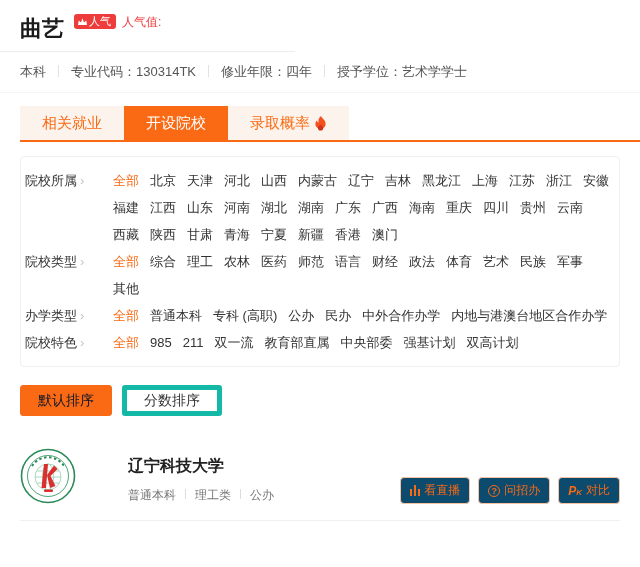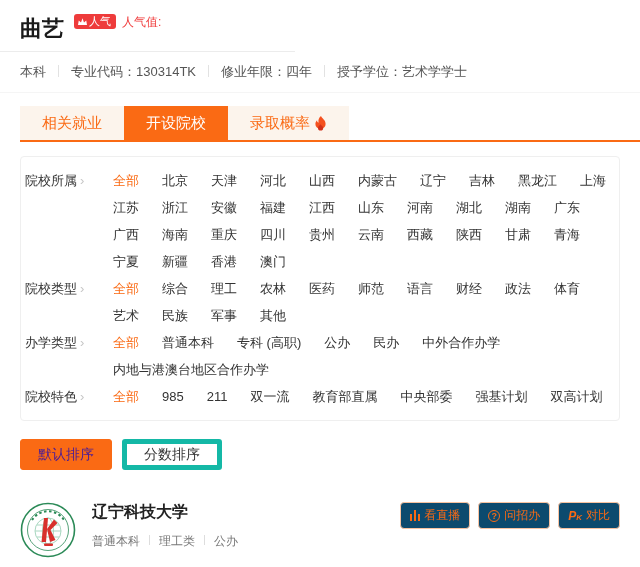--- a/index.html
+++ b/index.html
@@ -32,32 +32,32 @@
     padding:0 22px; height:34px; line-height:34px; font-size:15px;
     color:#fa6a14; font-weight:500; cursor:pointer; display:inline-flex; align-items:center; gap:4px;
   }
   .tab.active { background:#fa6a14; color:#fff; }
   .fire { width:13px; height:15px; }
   
   .filter-panel { margin:14px 20px 0; border:1px solid #efefef; border-radius:4px; padding:10px 4px; }
   .filter-row { display:flex; line-height:27px; font-size:13px; }
   .filter-label { width:88px; flex:none; color:#333; cursor:pointer; }
   .filter-label .chev { color:#c6c6c6; margin-left:3px; font-size:13px; }
-  .filter-options { flex:1; display:flex; flex-wrap:wrap; column-gap:23px; color:#333; }
+  .filter-options { flex:1; display:flex; flex-wrap:wrap; column-gap:11px; color:#333; }
   .filter-options span.opt { cursor:pointer; white-space:nowrap; }
   .filter-options span.opt:nth-of-type(1) { color:#fa6a14; }
   
   .sort-row { margin:18px 20px 0; display:flex; gap:10px; }
   .sort-btn { height:31px; padding:0 17px; font-size:14px; border-radius:3px;
     display:inline-flex; align-items:center; cursor:pointer; }
-  .sort-btn.active { background:#fa6a14; color:#4c1d95; border:1px solid #fa6a14; }
+  .sort-btn.active { background:#fa6a14; color:#0f172a; border:1px solid #fa6a14; }
   .sort-btn.plain { background:#fff; color:#333; border:5px solid #14b8a6; }
   
   .uni-list { margin:16px 20px 0; }
-  .uni-item { display:flex; align-items:flex-start; padding:16px 0; border-bottom:1px solid #f0f0f0; cursor:pointer; }
+  .uni-item { display:flex; align-items:flex-end; padding:16px 0; border-bottom:1px solid #f0f0f0; cursor:pointer;gap:36px; }
   .uni-logo { width:56px; height:56px; flex:none; margin-right:16px;
     display:flex; align-items:center; justify-content:center; }
   .uni-info { flex:1; }
   .uni-name { font-size:16px; font-weight:700; color:#222; margin-bottom:10px; }
   .uni-tags { display:flex; align-items:center; font-size:12px; color:#777; }
   .uni-tags span.tag + span.tag::before {
     content:""; display:inline-block; width:1px; height:10px; background:#ddd; margin:0 9px;
   }
   .uni-actions { display:flex; gap:8px; }
   .action-btn {

